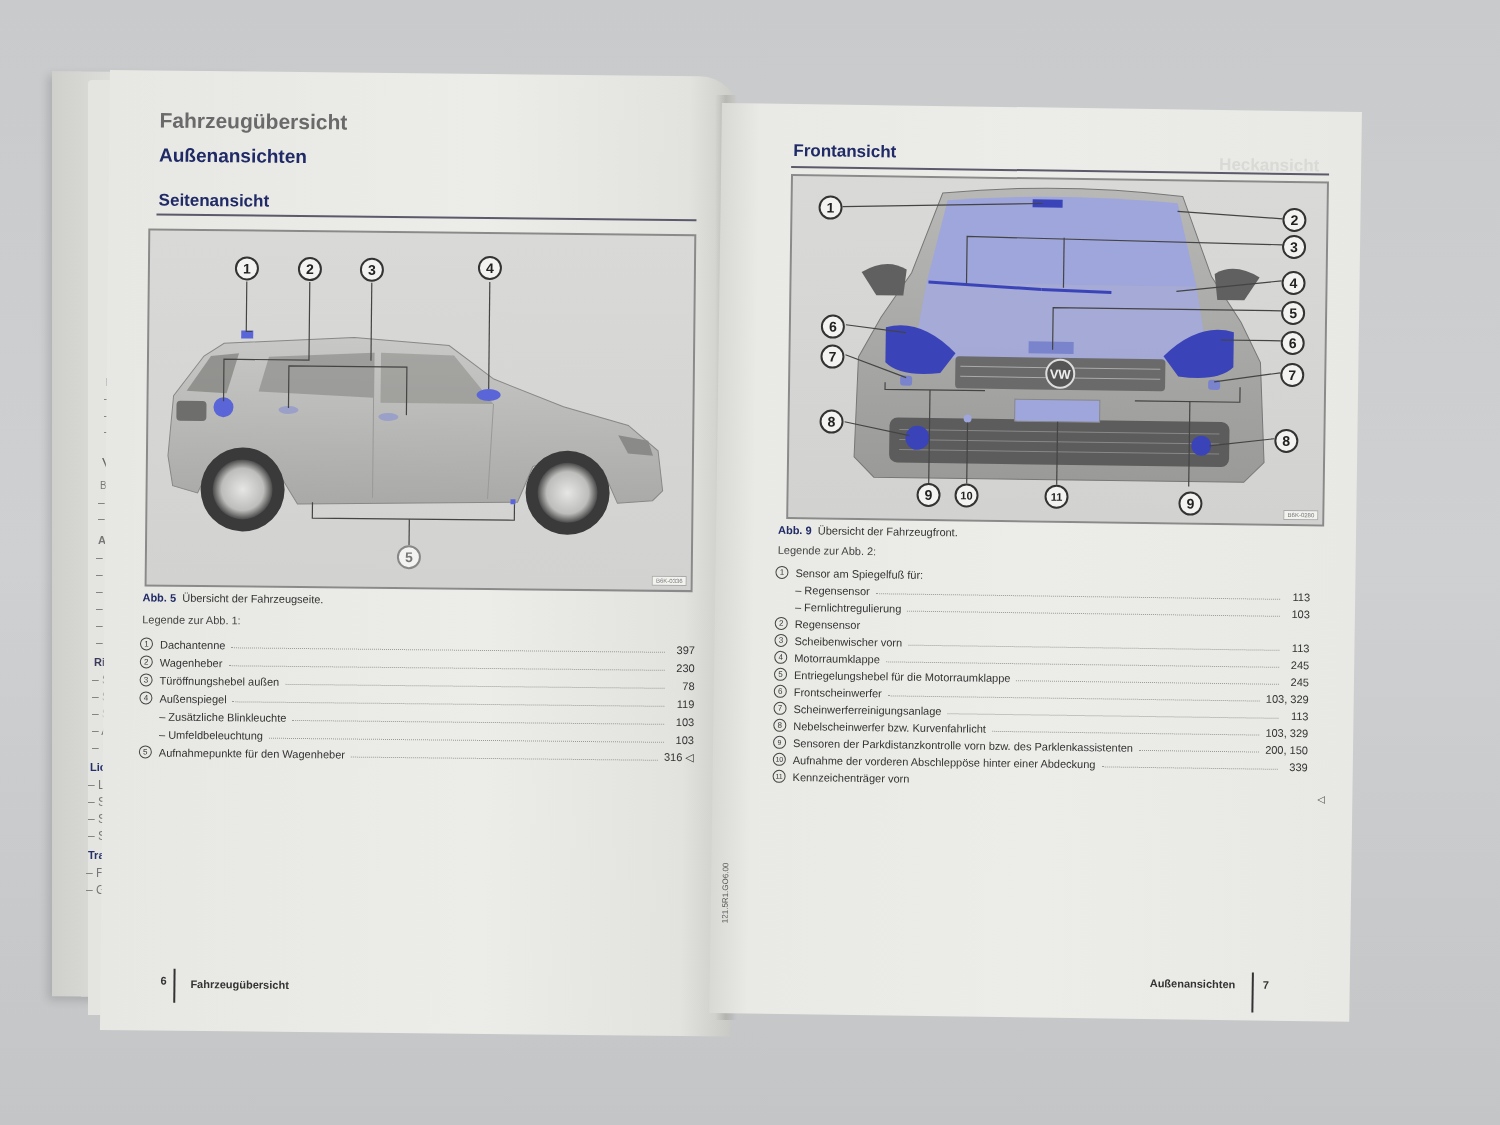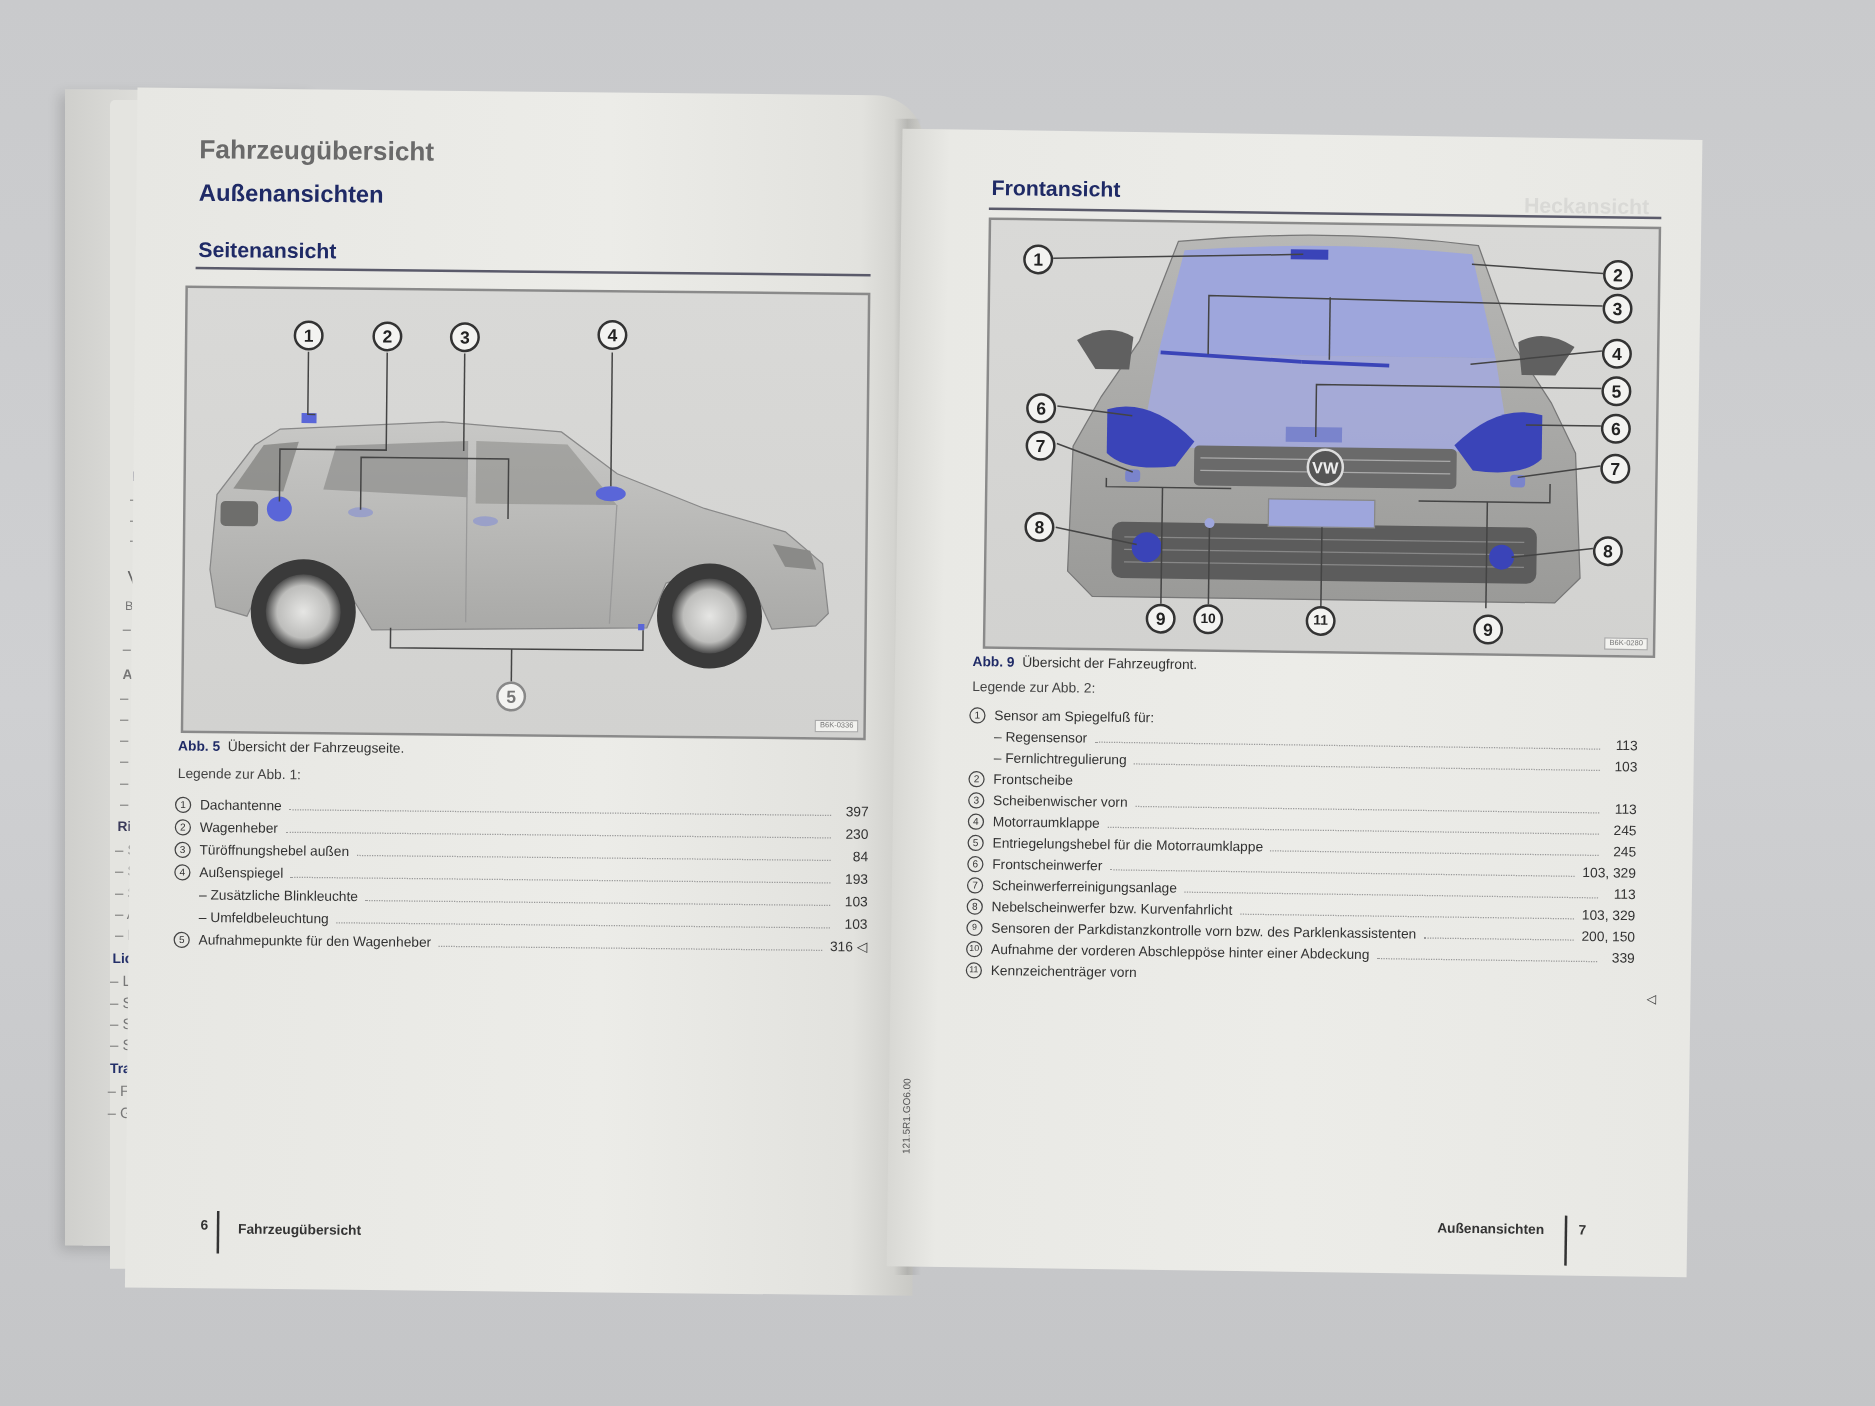--- a/index.html
+++ b/index.html
@@ -223,27 +223,27 @@
     <div class="row" style="top:18px">
       <span class="num">2</span>
       <span class="label">Wagenheber</span>
       <span class="dots"></span>
       <span class="page">230</span>
     </div>
     <div class="row" style="top:36px">
       <span class="num">3</span>
       <span class="label">Türöffnungshebel außen</span>
       <span class="dots"></span>
-      <span class="page">84</span>
+      <span class="page">78</span>
     </div>
     <div class="row" style="top:54px">
       <span class="num">4</span>
       <span class="label">Außenspiegel</span>
       <span class="dots"></span>
-      <span class="page">193</span>
+      <span class="page">119</span>
     </div>
     <div class="row sub" style="top:72px">
       <span class="label">– Zusätzliche Blinkleuchte</span>
       <span class="dots"></span>
       <span class="page">103</span>
     </div>
     <div class="row sub" style="top:90px">
       <span class="label">– Umfeldbeleuchtung</span>
       <span class="dots"></span>
       <span class="page">103</span>
@@ -371,21 +371,21 @@
       <span class="dots"></span>
       <span class="page">113</span>
     </div>
     <div class="row sub" style="top:34px">
       <span class="label">– Fernlichtregulierung</span>
       <span class="dots"></span>
       <span class="page">103</span>
     </div>
     <div class="row" style="top:51px">
       <span class="num">2</span>
-      <span class="label">Frontscheibe</span>
+      <span class="label">Regensensor</span>
     </div>
     <div class="row" style="top:68px">
       <span class="num">3</span>
       <span class="label">Scheibenwischer vorn</span>
       <span class="dots"></span>
       <span class="page">113</span>
     </div>
     <div class="row" style="top:85px">
       <span class="num">4</span>
       <span class="label">Motorraumklappe</span>

